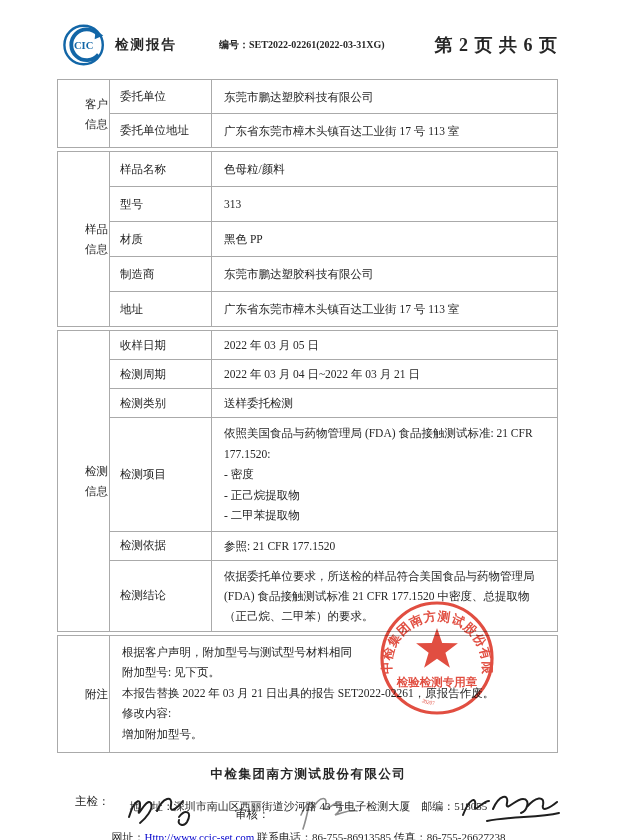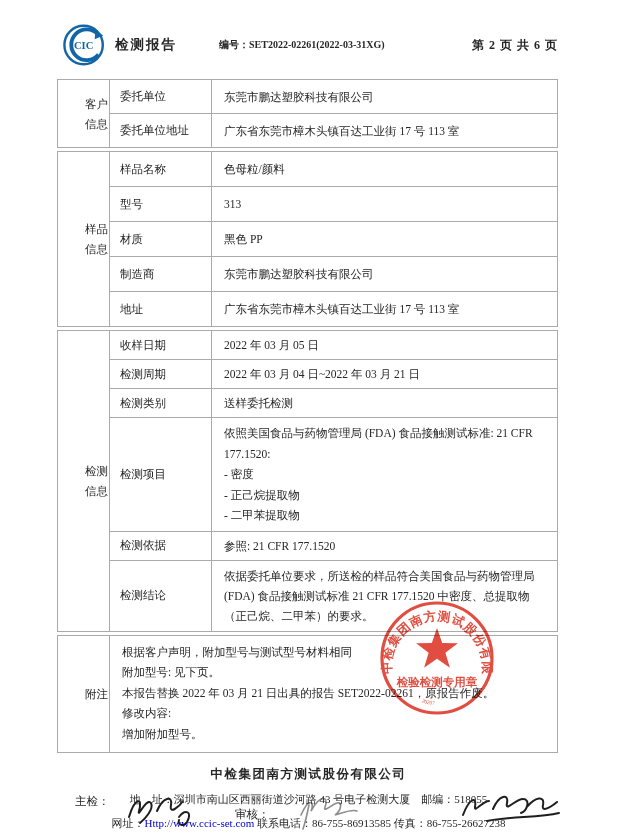--- a/index.html
+++ b/index.html
@@ -8,21 +8,21 @@
     font-family:"Liberation Serif","DejaVu Serif",serif;color:#262626;
     -webkit-font-smoothing:antialiased;
   }
   .content{position:absolute;left:57px;top:0;width:501px;}
 
   
   .hdr{display:flex;align-items:center;height:62px;margin-top:14px;text-align:right;}
   .logo{width:58px;height:48px;flex:0 0 auto;}
   .hdr-title{font-size:13.5px;font-weight:bold;letter-spacing:2px;}
   .hdr-no{font-size:10px;font-weight:bold;margin-left:42px;white-space:nowrap;}
-  .hdr-page{font-size:12px;font-weight:bold;margin-left:auto;white-space:nowrap;letter-spacing:1px;}
+  .hdr-page{font-size:18px;font-weight:bold;margin-left:auto;white-space:nowrap;letter-spacing:1px;}
 
   
   table.sec{border-collapse:collapse;width:501px;margin-top:3px;table-layout:fixed;}
   table.sec td{border:1px solid #aaaaaa;vertical-align:middle;font-size:11.5px;}
   table.sec{border:1.5px solid #9c9c9c;}
   td.c1{width:49px;text-align:right;line-height:20px;}
   td.c2{width:90px;padding-left:10px;}
   td.c3{padding-left:12px;padding-right:8px;line-height:20px;}
   .r31 td{height:31px;}
   .r32 td{height:32px;}
@@ -37,21 +37,21 @@
   .signoff .lab{position:absolute;white-space:nowrap;}
   .sig{position:absolute;}
 
   
   .stamp{position:absolute;left:377px;top:598px;width:120px;height:120px;
          opacity:.88;mix-blend-mode:multiply;pointer-events:none;}
 
   
   .footer{position:absolute;left:0;top:766px;width:617px;text-align:center;}
   .f-company{font-size:12.5px;font-weight:bold;letter-spacing:1.5px;}
-  .f-line{font-size:11px;margin-top:9px;white-space:nowrap;text-align:center;}
+  .f-line{font-size:11px;margin-top:16px;white-space:nowrap;text-align:center;}
   .f-link{color:#0000cc;}
 </style>
 </head>
 <body>
 
 <div class="content">
 
   <div class="hdr">
     <svg class="logo" viewBox="0 0 120 100">
       <circle cx="55" cy="50" r="40" fill="none" stroke="#1266a7" stroke-width="5"></circle>

